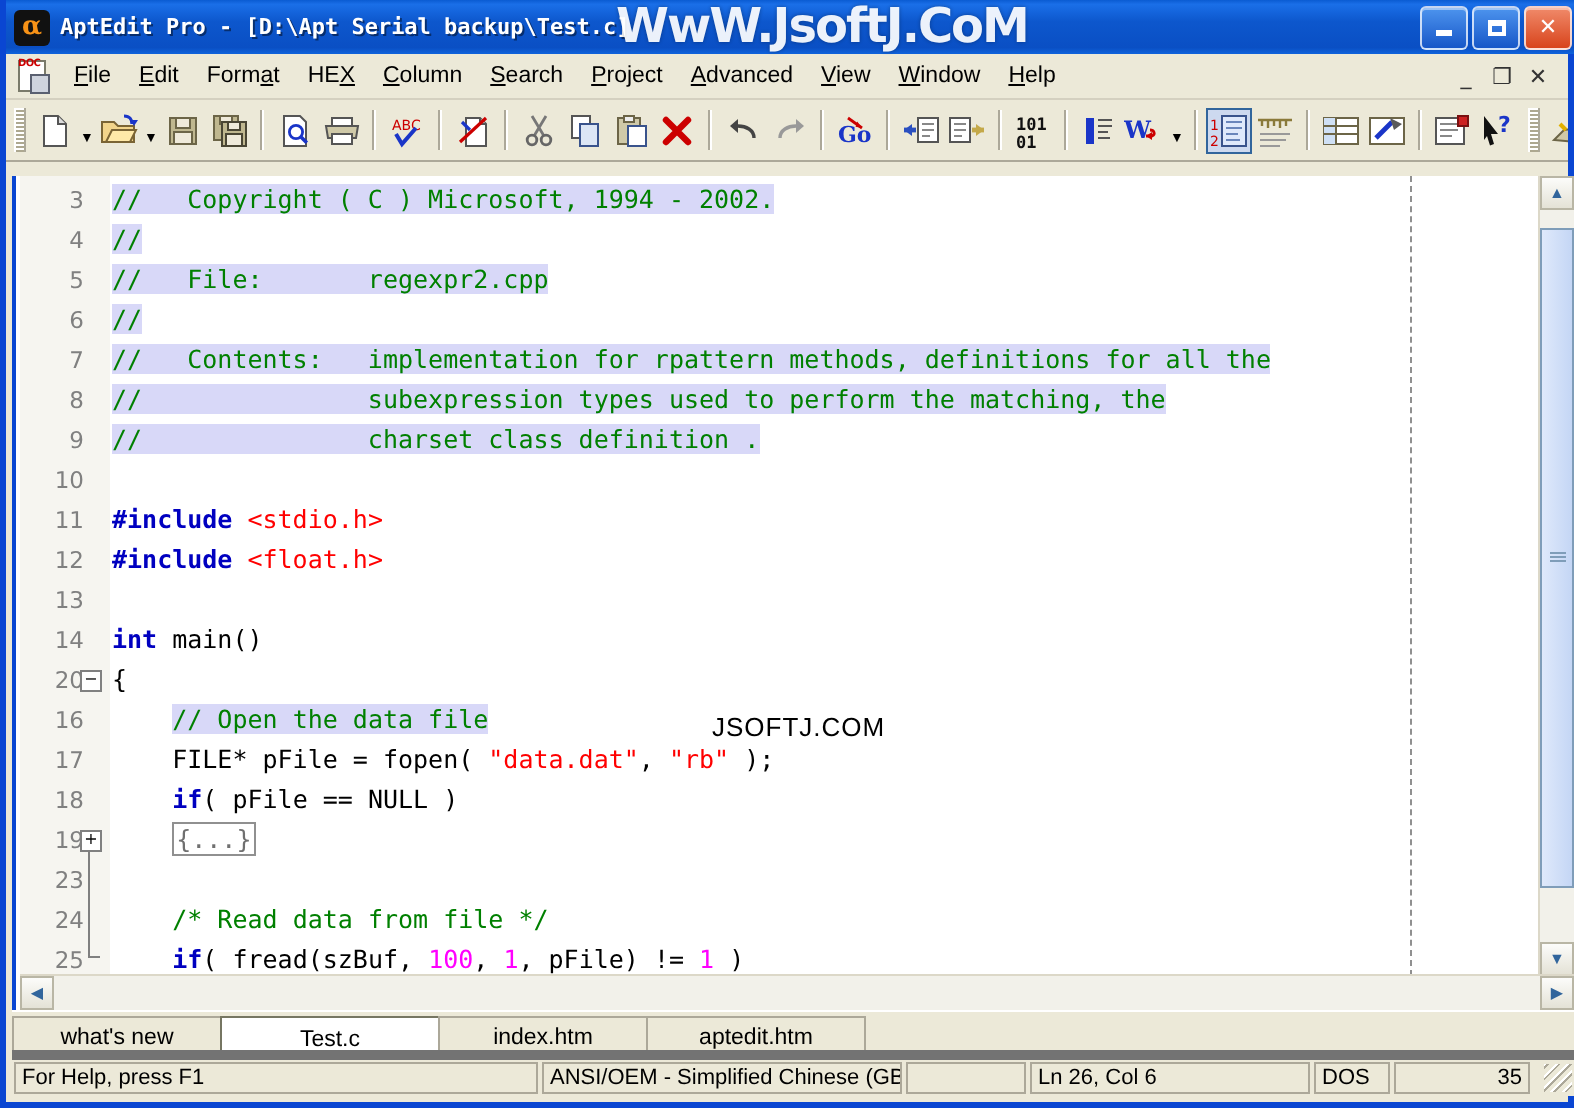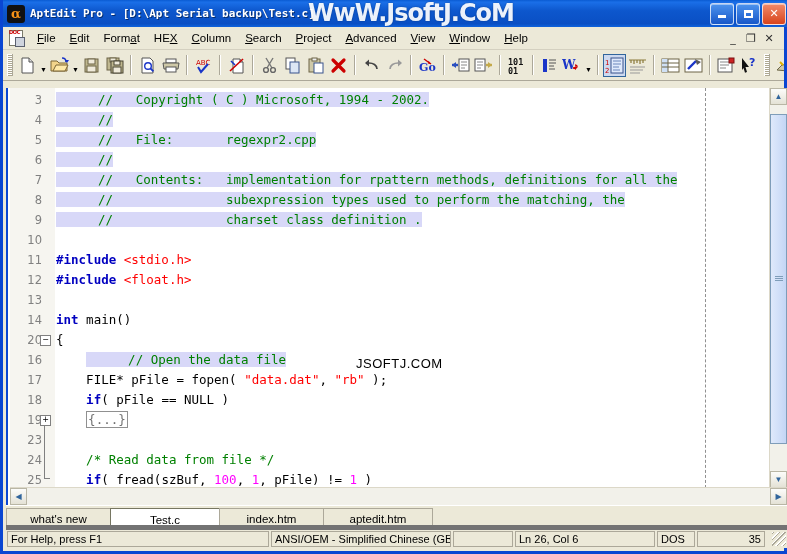--- a/index.html
+++ b/index.html
@@ -76,21 +76,21 @@
     padding-right:11px;box-sizing:border-box;line-height:20px;}
   .foldbox{position:absolute;width:9px;height:9px;border:1px solid #808080;background:#fff;
     font-size:8px;line-height:7px;text-align:center;color:#000;font-family:"DejaVu Sans",sans-serif;}
   .foldline{position:absolute;width:1px;background:#808080;}
   .foldtee{position:absolute;height:1px;background:#808080;}
   .bookmark{position:absolute;width:0;height:0;border-left:6px solid #1a2a8a;
     border-top:4px solid transparent;border-bottom:4px solid transparent;}
   .cline{position:absolute;left:0;height:20px;line-height:20px;white-space:pre;}
   .hl-line{position:absolute;left:48px;right:17px;height:20px;background:#e8ecfa;}
   .cmt{color:#008000;}
-  .cmt-sel{color:#008000;background:#d8d8f8;padding-left:42px;}
+  .cmt-sel{color:#008000;background:#d8d8f8;}
   .kw{color:#0000c0;font-weight:bold;}
   .str{color:#ff0000;}
   .num{color:#ff00ff;}
   .pln{color:#000000;}
   .foldtxt{border:1px solid #909090;color:#707070;padding:0 1px;background:#fff;}
   .marginline{position:absolute;left:697px;top:0;width:0;height:400px;
     border-left:1px dashed #909090;}
   .wm-code{position:absolute;left:348px;top:268px;font-family:"Liberation Sans",sans-serif;
     font-size:13px;color:#000;letter-spacing:.5px;}
 

